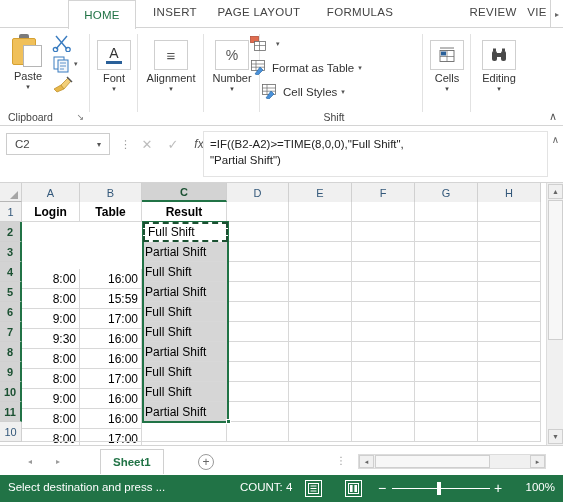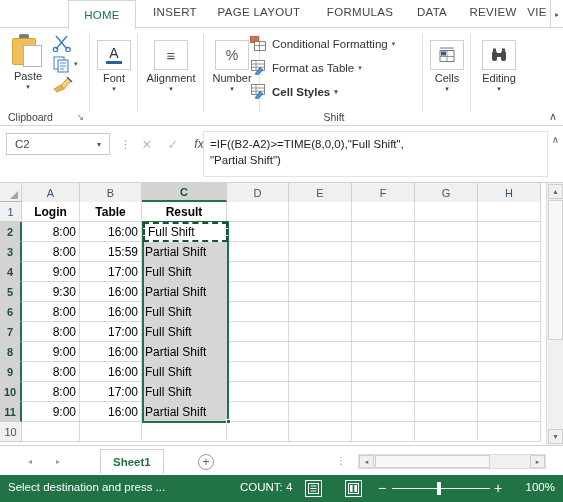--- a/index.html
+++ b/index.html
@@ -176,21 +176,21 @@
     background: #d3d3d3; color: #1b5132; font-weight: bold;
     border-right: 2px solid #217346;
   }
   .gcell {
     position: absolute; height: 20px;
     border-right: 1px solid #d8d8d8; border-bottom: 1px solid #d8d8d8;
     font-size: 12px; color: #000;
     display: flex; align-items: center;
     padding: 0 3px; overflow: hidden; white-space: nowrap;
   }
-  .gcell.num { justify-content: flex-end; }
+  .gcell.num { justify-content: flex-end; margin-top: 47px; }
   .gcell.ctr { justify-content: center; }
   .gcell.bold { font-weight: bold; }
   .gcell.shade { background: #d6d6d6; }
   .selrange {
     position: absolute; border: 2px solid #217346;
     pointer-events: none;
   }
   .selhandle {
     position: absolute; width: 5px; height: 5px; background: #217346;
     border: 1px solid #ffffff;
@@ -285,21 +285,20 @@
 </head>
 <body>
 
 <div id="app">
 
   <div class="tabbar">
     <div class="tab active" style="left:68px;width:68px;">HOME</div>
     <div class="tab" style="left:140px;width:70px;">INSERT</div>
     <div class="tab" style="left:204px;width:110px;">PAGE LAYOUT</div>
     <div class="tab" style="left:316px;width:88px;">FORMULAS</div>
-    <div class="tab" style="left:404px;width:56px;">DATA</div>
     <div class="tab" style="left:456px;width:74px;">REVIEW</div>
     <div class="tab" style="left:524px;width:26px;">VIE</div>
     <div class="tab-overflow">▸</div>
   </div>
 
   <div class="ribbon">
 
     <div class="rgroup" style="left:0;width:90px;">
       <div class="bigbtn" style="left:6px;top:6px;width:44px;">
         <div class="clip">
@@ -381,37 +380,36 @@
     <div class="rgroup" style="left:245px;width:178px;">
       <div class="styleitem" style="left:5px;top:8px;">
         <span class="sicon">
           <svg width="17" height="15" viewBox="0 0 17 15">
             <rect x="0.5" y="0.5" width="8" height="6" fill="#e06c4f" stroke="#b4503a" stroke-width=".8"></rect>
             <rect x="4.5" y="5.5" width="11" height="9" fill="#ffffff" stroke="#6a6a6a" stroke-width=".8"></rect>
             <line x1="4.5" y1="9.5" x2="15.5" y2="9.5" stroke="#6a6a6a" stroke-width=".7"></line>
             <line x1="9.5" y1="5.5" x2="9.5" y2="14.5" stroke="#6a6a6a" stroke-width=".7"></line>
           </svg>
         </span>
-        <span>Conditional Formatting</span>
         <span class="scaret">▾</span>
       </div>
       <div class="styleitem" style="left:5px;top:32px;">
         <span class="sicon">
           <svg width="17" height="15" viewBox="0 0 17 15">
             <rect x="1.5" y="0.5" width="13" height="10" fill="#ffffff" stroke="#6a6a6a" stroke-width=".8"></rect>
             <line x1="1.5" y1="4" x2="14.5" y2="4" stroke="#6a6a6a" stroke-width=".7"></line>
             <line x1="1.5" y1="7.2" x2="14.5" y2="7.2" stroke="#6a6a6a" stroke-width=".7"></line>
             <line x1="6" y1="0.5" x2="6" y2="10.5" stroke="#6a6a6a" stroke-width=".7"></line>
             <path d="M5 14 L10 7 L13 10 L8 15 Z" fill="#4a90d9" stroke="#2f6ea8" stroke-width=".7"></path>
           </svg>
         </span>
         <span>Format as Table</span>
         <span class="scaret">▾</span>
       </div>
-      <div class="styleitem" style="left:5px;top:56px;font-weight:bold;">
+      <div class="styleitem" style="left:16px;top:56px;">
         <span class="sicon">
           <svg width="17" height="15" viewBox="0 0 17 15">
             <rect x="1.5" y="0.5" width="13" height="10" fill="#ffffff" stroke="#6a6a6a" stroke-width=".8"></rect>
             <line x1="1.5" y1="4" x2="14.5" y2="4" stroke="#6a6a6a" stroke-width=".7"></line>
             <line x1="1.5" y1="7.2" x2="14.5" y2="7.2" stroke="#6a6a6a" stroke-width=".7"></line>
             <line x1="6" y1="0.5" x2="6" y2="10.5" stroke="#6a6a6a" stroke-width=".7"></line>
             <path d="M5 14 L10 7 L13 10 L8 15 Z" fill="#4a90d9" stroke="#2f6ea8" stroke-width=".7"></path>
           </svg>
         </span>
         <span>Cell Styles</span>

